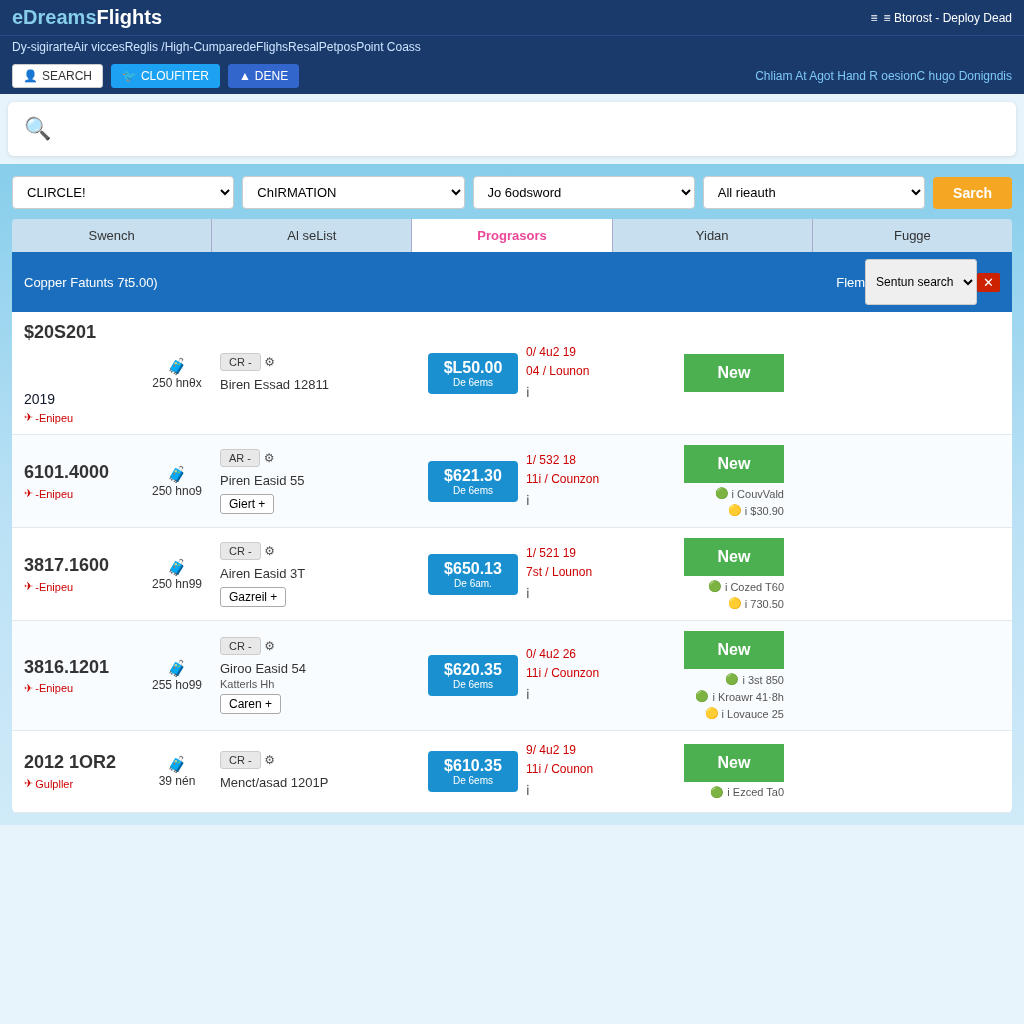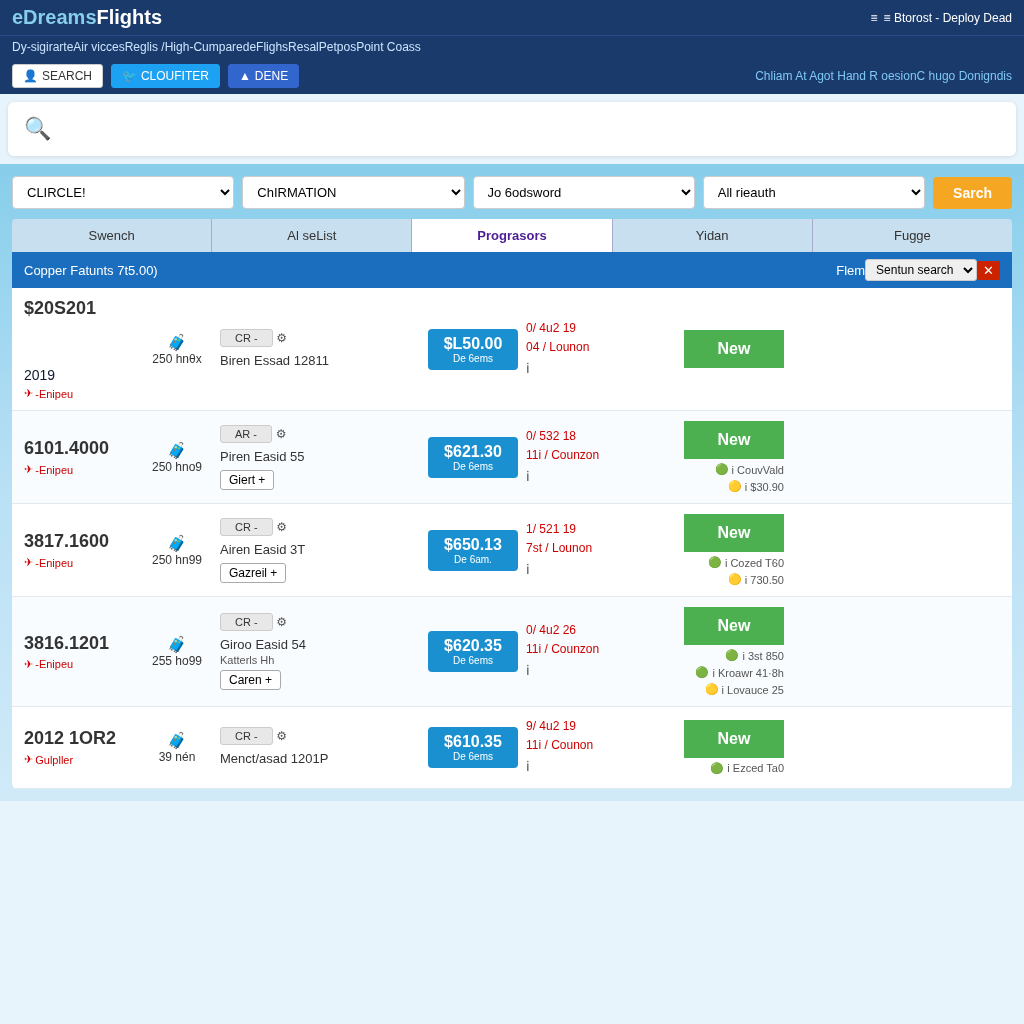--- a/index.html
+++ b/index.html
@@ -29,45 +29,45 @@
 
     
     .filter-row { display: flex; gap: 8px; margin-bottom: 10px; align-items: center; }
     .filter-row select { padding: 7px 10px; border: 1px solid #ccc; border-radius: 4px; font-size: 13px; background: white; flex: 1; cursor: pointer; }
     .btn-search-orange { background: #f5a623; color: white; border: none; padding: 8px 20px; border-radius: 4px; font-size: 14px; font-weight: bold; cursor: pointer; white-space: nowrap; }
 
     
     .tabs { display: flex; background: #c8dff0; border-radius: 4px 4px 0 0; overflow: hidden; }
     .tab { flex: 1; padding: 9px 0; text-align: center; font-size: 13px; cursor: pointer; color: #333; border-right: 1px solid #aac; }
     .tab:last-child { border-right: none; }
-    .tab.active { background: white; color: #4c1d95; font-weight: bold; }
+    .tab.active { background: white; color: #ec4899; font-weight: bold; }
 
     
     .results-area { background: white; border-radius: 0 0 6px 6px; }
 
     
     .results-header { background: #1a6ebd; color: white; padding: 7px 12px; display: flex; justify-content: space-between; align-items: center; font-size: 13px; }
     .results-header-right { display: flex; align-items: center; gap: 0; }
-    .results-header-right select { font-size: 12px; padding: 2px 6px; border: 1px solid #ccc; border-radius: 3px; }
+    .results-header-right select { font-size: 12px; padding: 14px 6px; border: 1px solid #ccc; border-radius: 3px; }
     .results-header-right .close-btn { background: #cc2200; color: white; border: none; padding: 2px 6px; cursor: pointer; font-size: 13px; border-radius: 2px; }
 
     
     .flight-row { display: flex; align-items: center; padding: 10px 12px; border-bottom: 1px solid #e0e8f0; gap: 8px; min-height: 80px; }
     .flight-row:nth-child(even) { background: #f9fcff; }
 
     .col-price { min-width: 110px; }
     .price-main { font-size: 18px; font-weight: bold; color: #333; }
     .price-year { font-size: 14px; color: #0f172a; margin-top: 48px; }
     .airline-logo { font-size: 11px; color: #c00; display: flex; align-items: center; gap: 2px; margin-top: 4px; }
 
     .col-hours { min-width: 70px; font-size: 12px; color: #333; display: flex; flex-direction: column; align-items: center; }
     .suitcase-icon { font-size: 16px; color: #555; }
 
     .col-flight { min-width: 200px; }
-    .flight-code { display: inline-block; background: #e8e8e8; border: 1px solid #ccc; border-radius: 3px; padding: 2px 14px; font-size: 11px; color: #333; margin-bottom: 4px; }
+    .flight-code { display: inline-block; background: #e8e8e8; border: 1px solid #ccc; border-radius: 3px; padding: 2px 8px; font-size: 11px; color: #333; margin-bottom: 4px; }
     .flight-name { font-size: 13px; color: #333; margin: 2px 0; }
     .flight-extra { font-size: 11px; color: #555; }
     .add-btn { background: white; border: 1px solid #aaa; border-radius: 3px; padding: 2px 8px; font-size: 12px; cursor: pointer; margin-top: 4px; }
 
     .col-fare { min-width: 90px; }
     .fare-box { background: #1a90d0; color: white; border-radius: 4px; padding: 6px 10px; text-align: center; }
     .fare-price { font-size: 16px; font-weight: bold; }
     .fare-label { font-size: 10px; }
 
     .col-stops { min-width: 130px; font-size: 12px; color: #c00; line-height: 1.6; }
@@ -214,21 +214,21 @@
       
       <button class="add-btn">Giert +</button>
     </div>
     <div class="col-fare">
       <div class="fare-box">
         <div class="fare-price">$621.30</div>
         <div class="fare-label">De 6ems</div>
       </div>
     </div>
     <div class="col-stops">
-      <div>0/ 532 18</div>
+      <div>1/ 532 18</div>
       <div>11i / Counzon</div>
       <span style="font-size:14px; color:#555;">ℹ</span>
     </div>
     <div class="col-action">
       <button class="btn-new">New</button>
       <div class="coupon-line">
               <span class="coupon-green">🟢</span> 
               <span>i CouvVald</span>
             </div>
             <div class="coupon-line">

